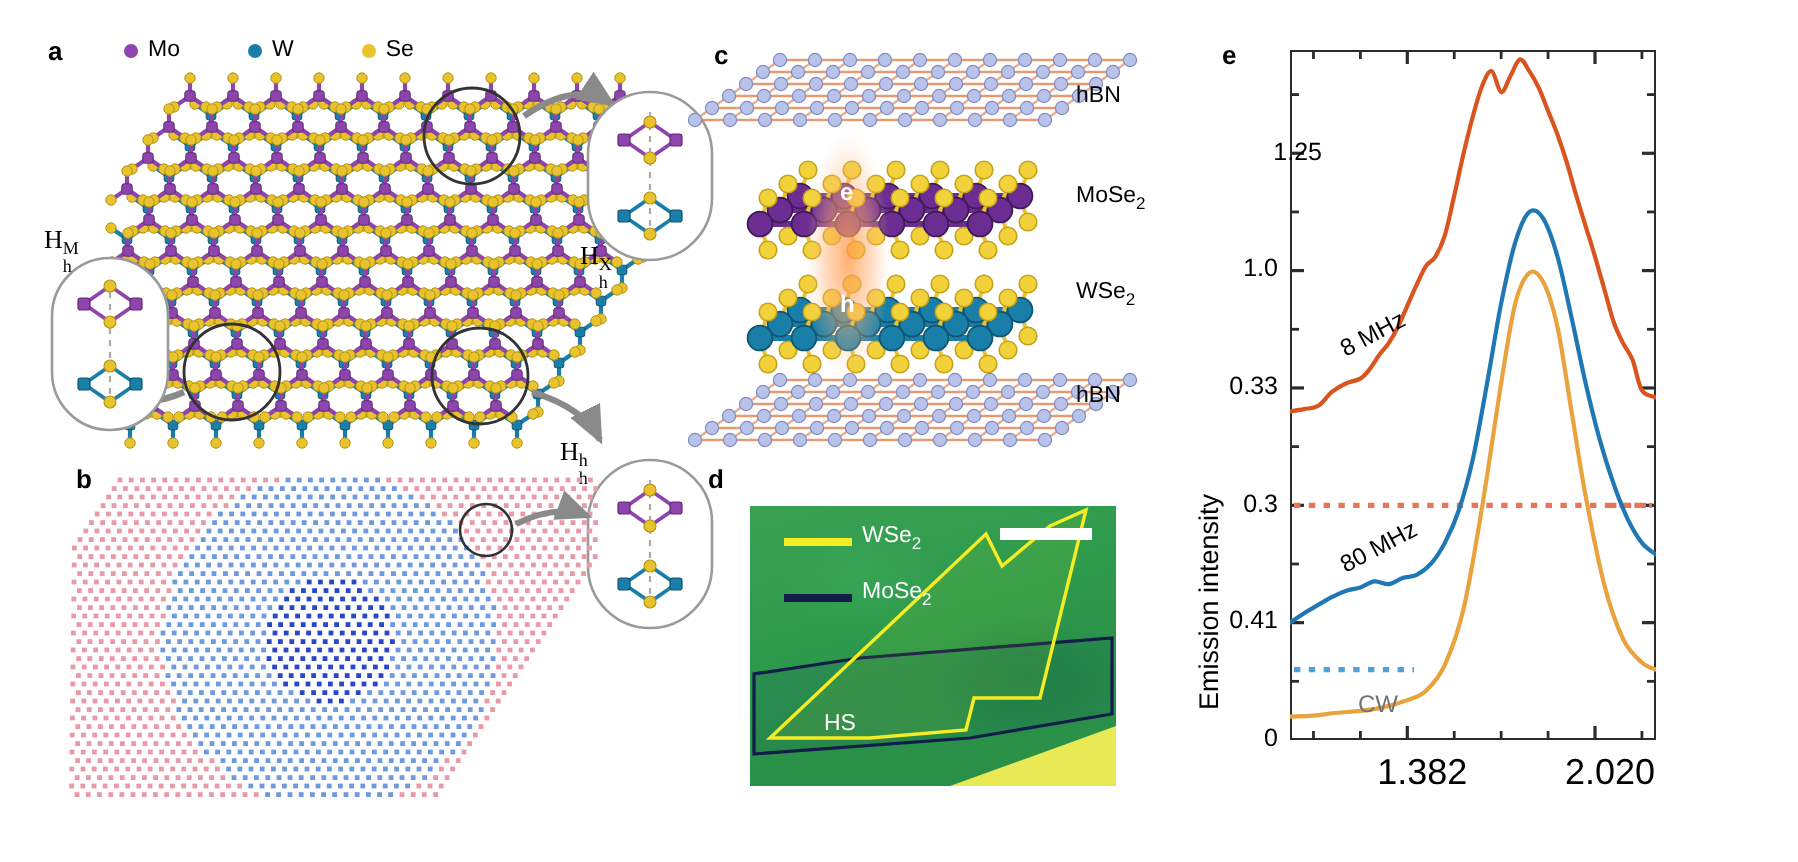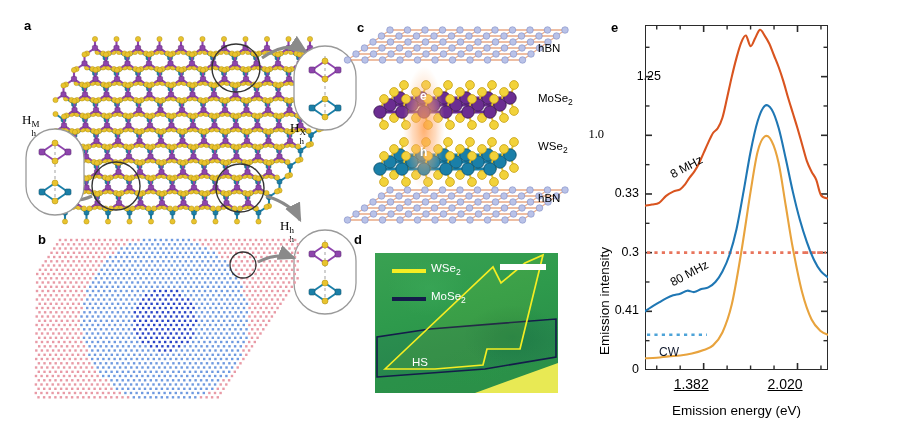--- a/index.html
+++ b/index.html
@@ -106,24 +106,23 @@
   }
   .ytick-label {
     position: absolute;
     right: 0;
     font-size: 12.5px;
     text-align: right;
     white-space: nowrap;
   }
   .xtick-label {
     position: absolute;
-    font-size: 14px;
-    text-align: left;
+    font-size: 18px;
+    text-align: right;
     white-space: nowrap;
-    text-decoration: underline;
   }
   .xlab {
     position: absolute;
     left: 645px; top: 403px;
     width: 183px;
     text-align: center;
     font-size: 13.5px;
     white-space: nowrap;
   }
   .curve-label {
@@ -132,20 +131,34 @@
     white-space: nowrap;
   }
 </style>
 </head>
 <body>
 
 <div class="figure">
 
   <div class="panel-letter" style="left:24px; top:18px;">a</div>
 
+  <div class="legend-a">
+    <div class="legend-item">
+      <span class="legend-dot" style="background:#8e44ad"></span>
+      <span class="legend-text">Mo</span>
+    </div>
+    <div class="legend-item">
+      <span class="legend-dot" style="background:#1a7fa8"></span>
+      <span class="legend-text">W</span>
+    </div>
+    <div class="legend-item">
+      <span class="legend-dot" style="background:#e8c32e"></span>
+      <span class="legend-text">Se</span>
+    </div>
+  </div>
 
   <svg width="899" height="431" style="position:absolute;left:0;top:0;pointer-events:none">
     <defs>
       <g id="triA">
         <line x1="0" y1="0" x2="-8" y2="5.5" stroke="#8e44ad" stroke-width="2.1"></line>
         <line x1="0" y1="0" x2="8" y2="5.5" stroke="#8e44ad" stroke-width="2.1"></line>
         <line x1="0" y1="0" x2="0" y2="-9" stroke="#8e44ad" stroke-width="2.1"></line>
         <circle cx="-8" cy="5.5" r="2.6" fill="#e8c32e" stroke="#b59312" stroke-width="0.5"></circle>
         <circle cx="8" cy="5.5" r="2.6" fill="#e8c32e" stroke="#b59312" stroke-width="0.5"></circle>
         <circle cx="0" cy="-9" r="2.6" fill="#e8c32e" stroke="#b59312" stroke-width="0.5"></circle>
@@ -2768,28 +2781,27 @@
           <path d="M0.00,333.27 C1.96,333.19 7.82,333.11 11.73,332.80 C15.64,332.48 19.55,331.78 23.46,331.39 C27.37,331.00 31.28,330.92 35.19,330.45 C39.10,329.98 43.01,329.47 46.92,328.57 C50.83,327.67 55.13,326.42 58.65,325.05 C62.17,323.68 64.91,323.29 68.04,320.36 C71.17,317.42 74.29,314.29 77.42,307.45 C80.55,300.60 83.68,292.59 86.81,279.29 C89.94,265.99 93.06,246.43 96.19,227.65 C99.32,208.88 102.84,183.45 105.58,166.63 C108.31,149.81 110.27,135.93 112.62,126.73 C114.96,117.54 117.31,113.24 119.65,111.48 C122.00,109.72 124.35,111.68 126.69,116.17 C129.04,120.67 131.38,127.71 133.73,138.47 C136.08,149.23 138.42,166.63 140.77,180.71 C143.12,194.80 145.07,208.49 147.81,222.96 C150.54,237.43 154.06,255.62 157.19,267.55 C160.32,279.48 163.45,288.09 166.58,294.54 C169.71,300.99 173.22,303.73 175.96,306.28 C178.70,308.82 181.83,309.21 183.00,309.80" fill="none" stroke="#e8a33d" stroke-width="2.1" stroke-linejoin="round" stroke-linecap="round"></path>
         </g>
     </svg>
   </div>
 
   <div id="ytick-holder">
       <div class="ytick-label" style="left: 593px; width: 46px; top: 362px; position: absolute;">0</div>
       <div class="ytick-label" style="left: 593px; width: 46px; top: 303.327px; position: absolute;">0.41</div>
       <div class="ytick-label" style="left: 593px; width: 46px; top: 244.653px; position: absolute;">0.3</div>
       <div class="ytick-label" style="left: 593px; width: 46px; top: 185.98px; position: absolute;">0.33</div>
-      <div class="ytick-label" style="left: 558px; width: 46px; top: 127.306px; position: absolute; font-family: Liberation Serif, serif;">1.0</div>
+      <div class="ytick-label" style="left: 593px; width: 46px; top: 127.306px; position: absolute;">1.0</div>
       <div class="ytick-label" style="left: 615px; width: 46px; top: 68.6327px; position: absolute;">1.25</div>
     </div>
   <div id="xtick-holder">
       <div class="xtick-label" style="left: 673.654px; width: 60px; top: 376px; position: absolute;">1.382</div>
       <div class="xtick-label" style="left: 767.5px; width: 60px; top: 376px; position: absolute;">2.020</div>
     </div>
   <div id="ann-holder">
       <div class="curve-label" style="position: absolute; left: 670.808px; top: 168.163px; transform: rotate(-28deg); transform-origin: left center; color: rgb(0, 0, 0);">8 MHz</div>
       <div class="curve-label" style="position: absolute; left: 670.808px; top: 276.122px; transform: rotate(-28deg); transform-origin: left center; color: rgb(0, 0, 0);">80 MHz</div>
-      <div class="curve-label" style="position: absolute; left: 659px; top: 345.357px; transform: rotate(0deg); transform-origin: left center; color: #0f172a;">CW</div>
+      <div class="curve-label" style="position: absolute; left: 679px; top: 345.357px; transform: rotate(0deg); transform-origin: left center; color: #737373;">CW</div>
     </div>
 
-  <div class="xlab">Emission energy (eV)</div>
 
 </div>
 
 </body></html>

